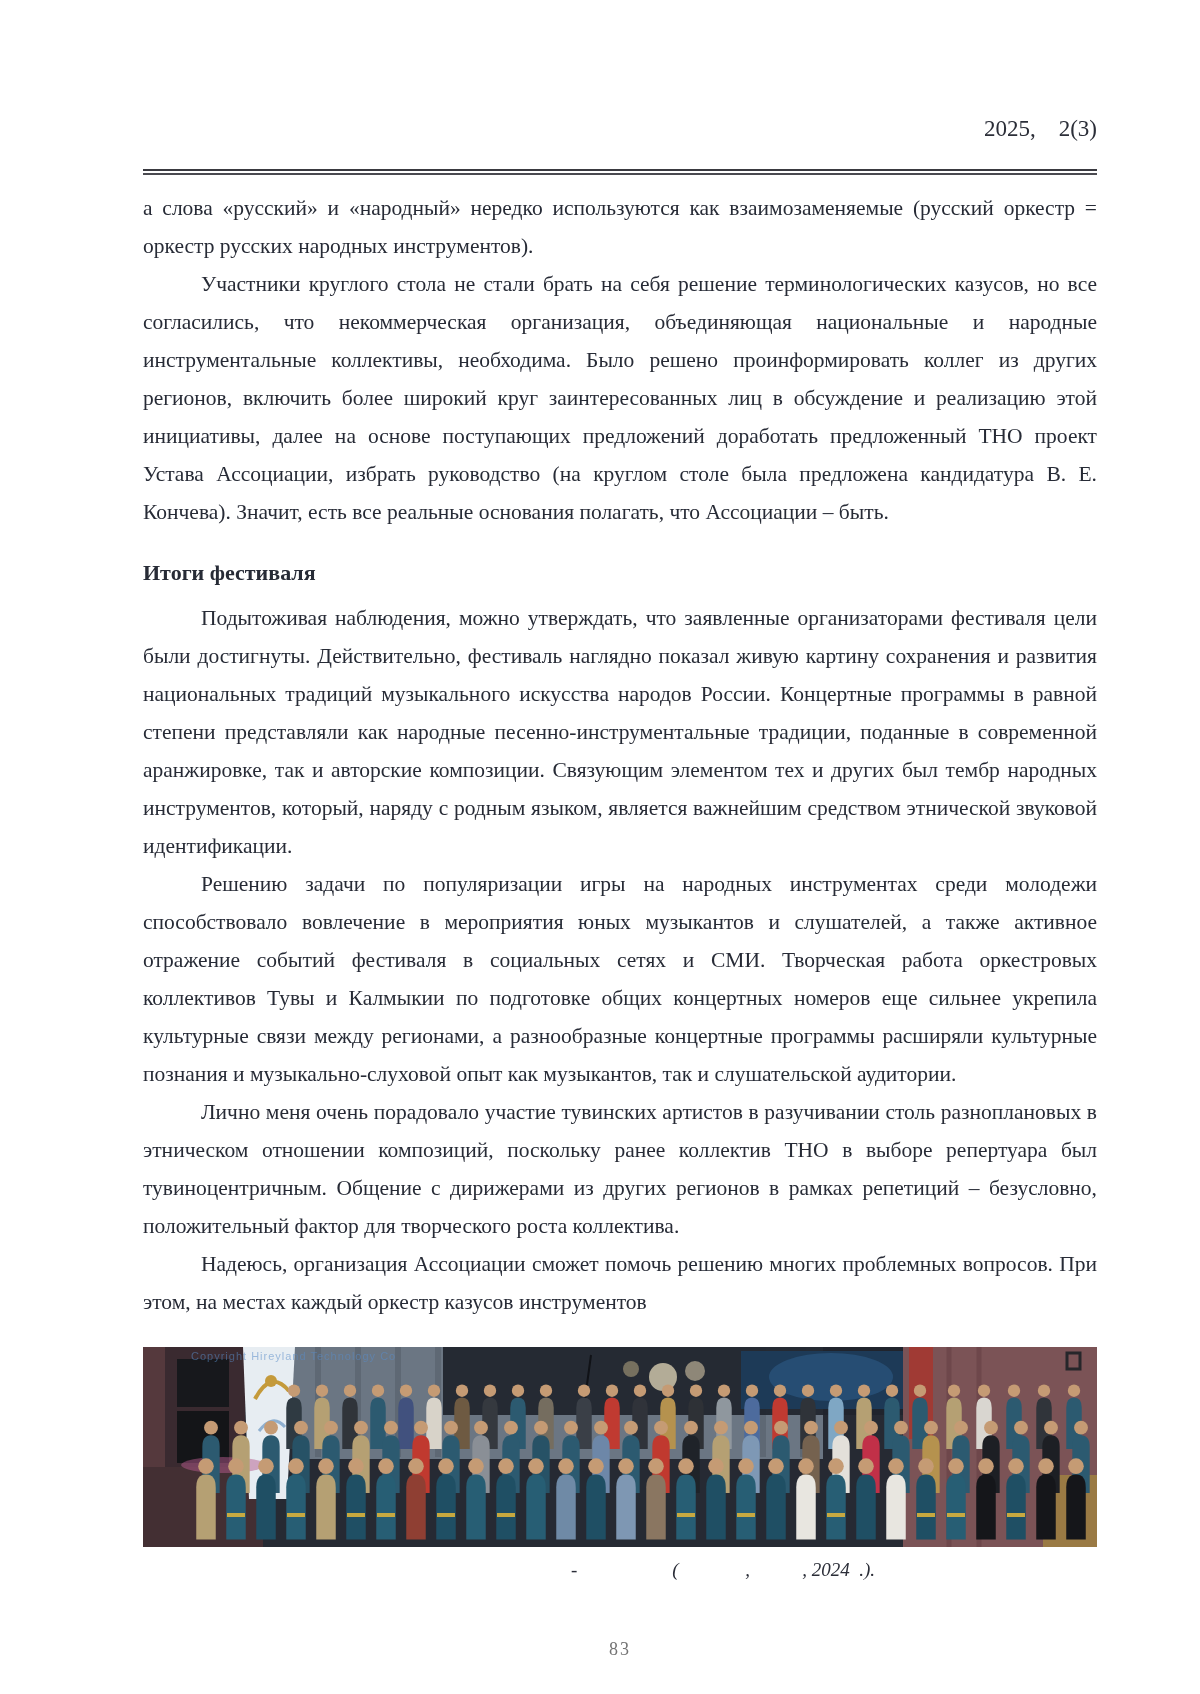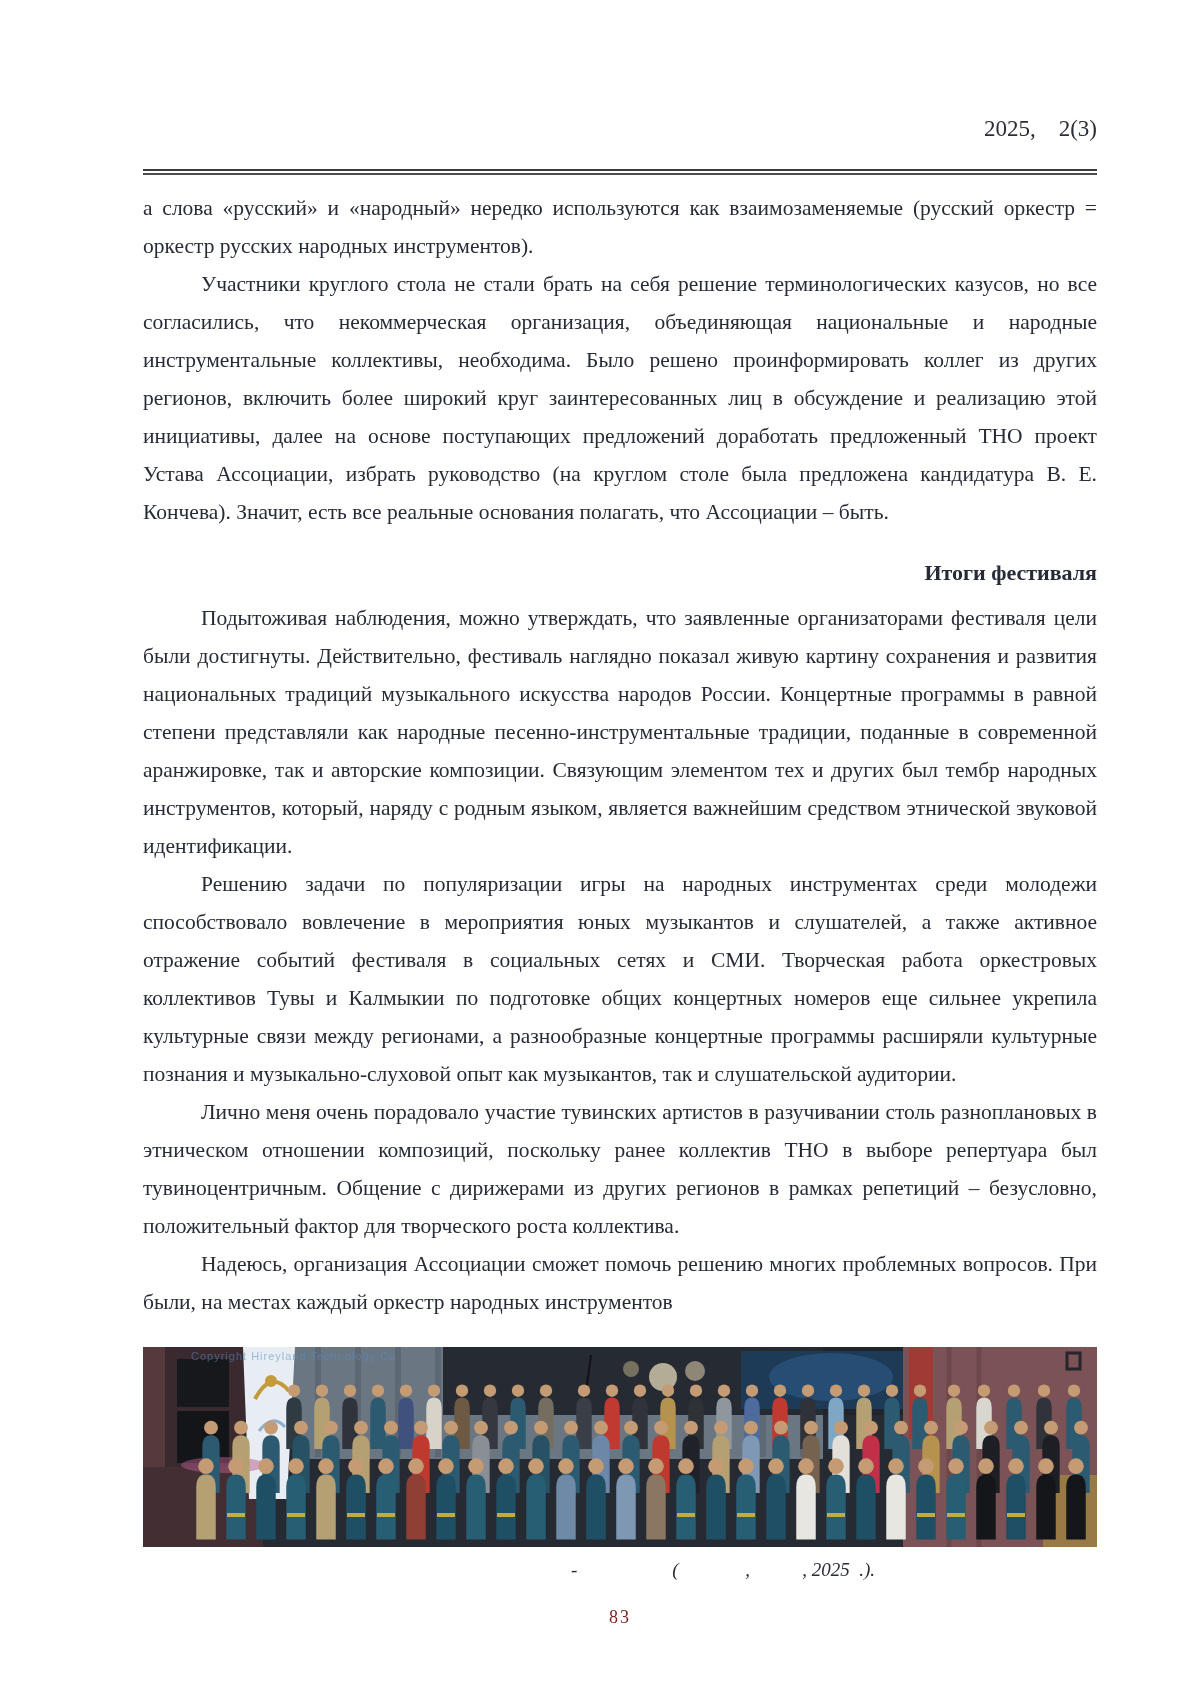--- a/index.html
+++ b/index.html
@@ -33,21 +33,21 @@
     line-height:38px;
     text-align:justify;
     text-indent:58px;
   }
   .para.first{text-indent:0;}
   .heading{
     margin:26px 0 10px 0;
     font-size:22px;
     line-height:32px;
     font-weight:bold;
-    text-align:right;
+    text-align:left;
   }
   .photo{
     position:relative;
     margin-top:26px;
     width:954px;height:200px;
     background:#23262e;
     text-align:right;
   }
   .photo svg{display:block;width:100%;height:100%;}
   .watermark{
@@ -61,25 +61,25 @@
   }
   .caption{
     margin-top:12px;
     margin-left:428px;
     font-size:19px;
     font-style:italic;
     white-space:pre;
     color:#2b2e38;
   }
   .pagenum{
-    margin-top:26px;
+    margin-top:58px;
     text-align:center;
     font-size:18px;
     letter-spacing:2px;
-    color:#7f1d1d;
+    color:#737373;
   }
 </style>
 </head>
 <body>
 
 <div class="page">
   <div class="content">
 
     <div class="header-row">
       <span>2025,    2(3)</span>
@@ -89,21 +89,21 @@
 
     <div class="bodytext">
       <p class="para first">а слова «русский» и «народный» нередко используются как взаимозаменяемые (русский оркестр = оркестр русских народных инструментов).</p>
       <p class="para">Участники круглого стола не стали брать на себя решение терминологических казусов, но все согласились, что некоммерческая организация, объединяющая национальные и народные инструментальные коллективы, необходима. Было решено проинформировать коллег из других регионов, включить более широкий круг заинтересованных лиц в обсуждение и реализацию этой инициативы, далее на основе поступающих предложений доработать предложенный ТНО проект Устава Ассоциации, избрать руководство (на круглом столе была предложена кандидатура В. Е. Кончева). Значит, есть все реальные основания полагать, что Ассоциации – быть.</p>
 
       <h2 class="heading">Итоги фестиваля</h2>
 
       <p class="para">Подытоживая наблюдения, можно утверждать, что заявленные организаторами фестиваля цели были достигнуты. Действительно, фестиваль наглядно показал живую картину сохранения и развития национальных традиций музыкального искусства народов России. Концертные программы в равной степени представляли как народные песенно-инструментальные традиции, поданные в современной аранжировке, так и авторские композиции. Связующим элементом тех и других был тембр народных инструментов, который, наряду с родным языком, является важнейшим средством этнической звуковой идентификации.</p>
       <p class="para">Решению задачи по популяризации игры на народных инструментах среди молодежи способствовало вовлечение в мероприятия юных музыкантов и слушателей, а также активное отражение событий фестиваля в социальных сетях и СМИ. Творческая работа оркестровых коллективов Тувы и Калмыкии по подготовке общих концертных номеров еще сильнее укрепила культурные связи между регионами, а разнообразные концертные программы расширяли культурные познания и музыкально-слуховой опыт как музыкантов, так и слушательской аудитории.</p>
       <p class="para">Лично меня очень порадовало участие тувинских артистов в разучивании столь разноплановых в этническом отношении композиций, поскольку ранее коллектив ТНО в выборе репертуара был  тувиноцентричным.  Общение с дирижерами из других регионов в рамках репетиций – безусловно, положительный фактор для творческого роста коллектива.</p>
-      <p class="para">Надеюсь, организация Ассоциации сможет помочь решению многих проблемных вопросов. При были, на местах каждый оркестр народных инструментов</p>
+      <p class="para">Надеюсь, организация Ассоциации сможет помочь решению многих проблемных вопросов. При этом, на местах каждый оркестр казусов инструментов</p>
 
       <div class="photo">
         <svg viewBox="0 0 954 200" preserveAspectRatio="none">
           <defs>
             <symbol id="pf" viewBox="0 0 20 64">
               <circle cx="10" cy="7.5" r="6" fill="#c59b74"></circle>
               <path d="M2.5 64 V24 q0 -10 7.5 -10 t7.5 10 V64 Z" fill="currentColor"></path>
             </symbol>
           </defs>
 
@@ -259,18 +259,18 @@
               <rect x="594" y="166" width="18" height="4"></rect>
             <rect x="684" y="166" width="18" height="4"></rect>
               <rect x="774" y="166" width="18" height="4"></rect>
             <rect x="804" y="166" width="18" height="4"></rect>
               <rect x="864" y="166" width="18" height="4"></rect>
           </g>
         </svg>
         <div class="watermark">Copyright Hireyland Technology Co</div>
       </div>
 
-      <div class="caption">-                    (              ,           , 2025  .).</div>
+      <div class="caption">-                    (              ,           , 2024  .).</div>
 
       <div class="pagenum">83</div>
     </div>
   </div>
 </div>
 
 </body></html>

